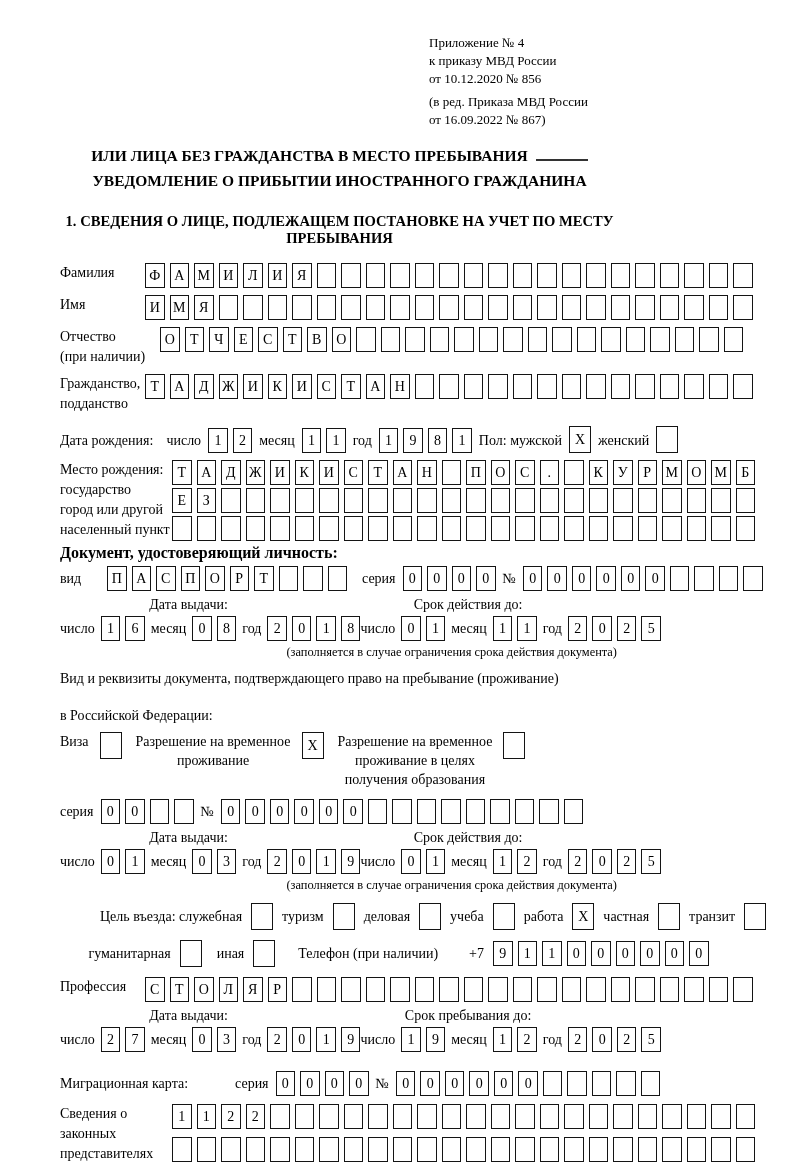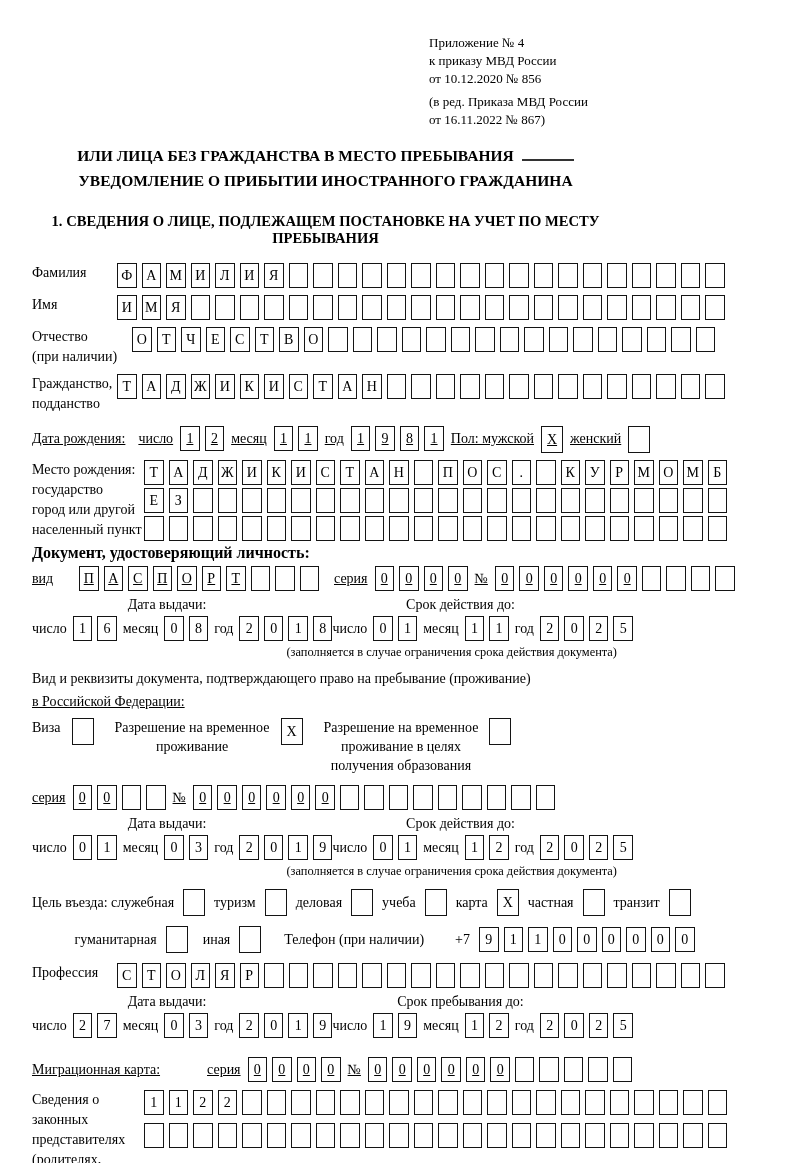--- a/index.html
+++ b/index.html
@@ -1,18 +1,18 @@
 <!DOCTYPE html>
 <html><head>
 <meta charset="utf-8">
 <style>
   * { margin:0; padding:0; box-sizing:border-box; }
   html,body { background:#fff; }
   body { width:800px; height:1163px; font-family:"Liberation Serif","DejaVu Serif",serif; color:#000; overflow:hidden; }
-  .page { width:644px; height:1163px; padding:34px 25px 10px 32px; }
+  .page { width:644px; height:1163px; padding:34px 25px 10px 60px; }
 
   .appendix { margin-left:auto; width:190px; font-size:13px; line-height:18px; }
   .appendix .gap { height:5px; }
   .forma { text-align:right; font-weight:bold; font-size:15px; margin:16px 12px 0 0; letter-spacing:.5px; }
 
   .title { text-align:center; font-weight:bold; font-size:15.5px; line-height:25px; margin-top:14px; }
   .title-underline { display:inline-block; width:52px; border-bottom:2px solid #333; height:14px; margin-left:8px; }
 
   .section-title { text-align:center; font-weight:bold; font-size:14.6px; margin-top:20px; }
 
@@ -23,56 +23,56 @@
   .w100 { min-width:100px; }
   .w112 { min-width:112px; }
 
   .cells { display:flex; gap:5px; flex-wrap:nowrap; }
   .cell { flex:0 0 auto; width:19.5px; height:25px; border:1.6px solid #141414;
           display:flex; align-items:center; justify-content:center;
           font-size:14px; font-family:"Liberation Serif","DejaVu Serif",serif; }
   .cb .cell { width:22px; height:27px; }
   .cellcol > .cells { margin-bottom:3px; }
 
-  .inline { display:flex; align-items:flex-start; gap:7px; flex-wrap:nowrap;text-decoration:underline; }
+  .inline { display:flex; align-items:flex-end; gap:7px; flex-wrap:nowrap; }
   .inline .lbl { line-height:25px; }
 
   .center-b { text-align:left; font-weight:bold; font-size:16px; margin-top:0; }
 
   .dheaders { display:flex; margin-top:6px; font-size:14px; }
   .dh-left { width:46%; text-align:center; }
   .dh-right { flex:1; text-align:center; }
   .daterow { display:flex; align-items:center; margin-top:3px; }
   .dgroup { display:flex; align-items:center; gap:6px; }
   .dspacer { flex:1; }
   .dright-pad { width:48px; }
   .note { text-align:right; font-size:12.4px; margin-top:4px; padding-right:2px; }
 
   .plain { font-size:14px; line-height:21px; margin-top:8px; }
 
-  .permits { gap:21px; margin-top:6px; }
+  .permits { gap:14px; margin-top:6px; }
   .pitem { display:flex; align-items:flex-start; gap:11px; }
   .plabel { font-size:14px; line-height:19px; text-align:center; }
 
-  .purpose { gap:9px; margin-top:10px; align-items:center; }
+  .purpose { gap:9px; margin-top:10px; align-items:center;margin-left:40px; }
   .purpose .lbl { line-height:26px; }
   .indent { margin-left:118px;justify-content:center; }
 </style>
 </head>
 <body>
 
 <div class="page">
 
   <div class="appendix">
     <div>Приложение № 4</div>
     <div>к приказу МВД России</div>
     <div>от 10.12.2020 № 856</div>
     <div class="gap"></div>
     <div>(в ред. Приказа МВД России</div>
-    <div>от 16.11.2022 № 867)</div>
+    <div>от 16.09.2022 № 867)</div>
   </div>
 
 
   <div class="title">
     <div>
       <span>ИЛИ ЛИЦА БЕЗ ГРАЖДАНСТВА В МЕСТО ПРЕБЫВАНИЯ</span><span class="title-underline"></span>
     </div>
     <div>УВЕДОМЛЕНИЕ О ПРИБЫТИИ ИНОСТРАННОГО ГРАЖДАНИНА</div>
   </div>
 
@@ -405,21 +405,21 @@
           <span class="cell">0</span>
           <span class="cell">2</span>
           <span class="cell">5</span>
         </span>
     </div>
     <div class="dright-pad"></div>
   </div>
   <div class="note">(заполняется в случае ограничения срока действия документа)</div>
 
   <div class="plain">Вид и реквизиты документа, подтверждающего право на пребывание (проживание)</div>
-  <div class="plain" style="margin-top:2px;text-decoration:underline;">в Российской Федерации:</div>
+  <div class="plain" style="margin-top:16px;">в Российской Федерации:</div>
 
   <div class="frow permits">
     <div class="pitem">
       <span class="plabel">Виза</span>
       <span class="cells cb">
           <span class="cell"></span>
         </span>
     </div>
     <div class="pitem">
       <span class="plabel">
@@ -528,21 +528,21 @@
         <span class="cell"></span>
       </span>
     <span class="lbl">деловая</span>
     <span class="cells cb">
         <span class="cell"></span>
       </span>
     <span class="lbl">учеба</span>
     <span class="cells cb">
         <span class="cell"></span>
       </span>
-    <span class="lbl">карта</span>
+    <span class="lbl">работа</span>
     <span class="cells cb">
         <span class="cell">X</span>
       </span>
     <span class="lbl">частная</span>
     <span class="cells cb">
         <span class="cell"></span>
       </span>
     <span class="lbl">транзит</span>
     <span class="cells cb">
         <span class="cell"></span>

